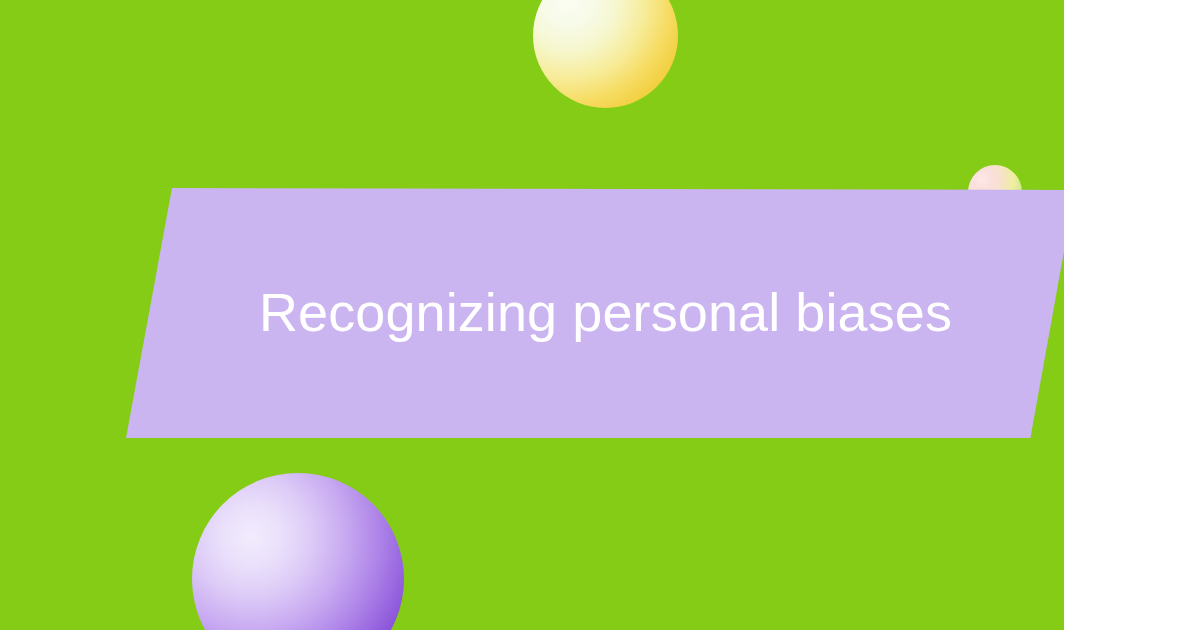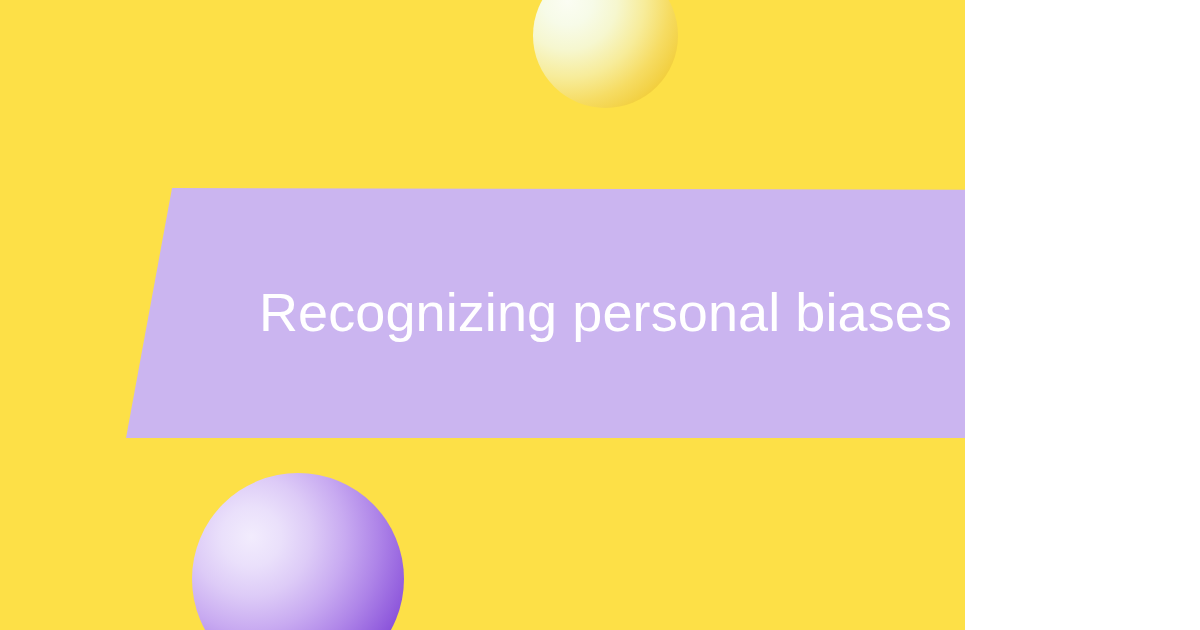--- a/index.html
+++ b/index.html
@@ -9,23 +9,23 @@
   }
   body {
     width: 1200px;
     height: 630px;
     background: #ffffff;
     font-family: "Liberation Sans", sans-serif;
     overflow: hidden;
   }
   .canvas {
     position: relative;
-    width: 965px;
+    width: 1064px;
     height: 630px;
-    background: #fde047;
+    background: #84cc16;
     overflow: hidden;
     text-align: center;
   }
 
   
   .sphere {
     position: absolute;
     border-radius: 50%;
   }
   .sphere-yellow {

